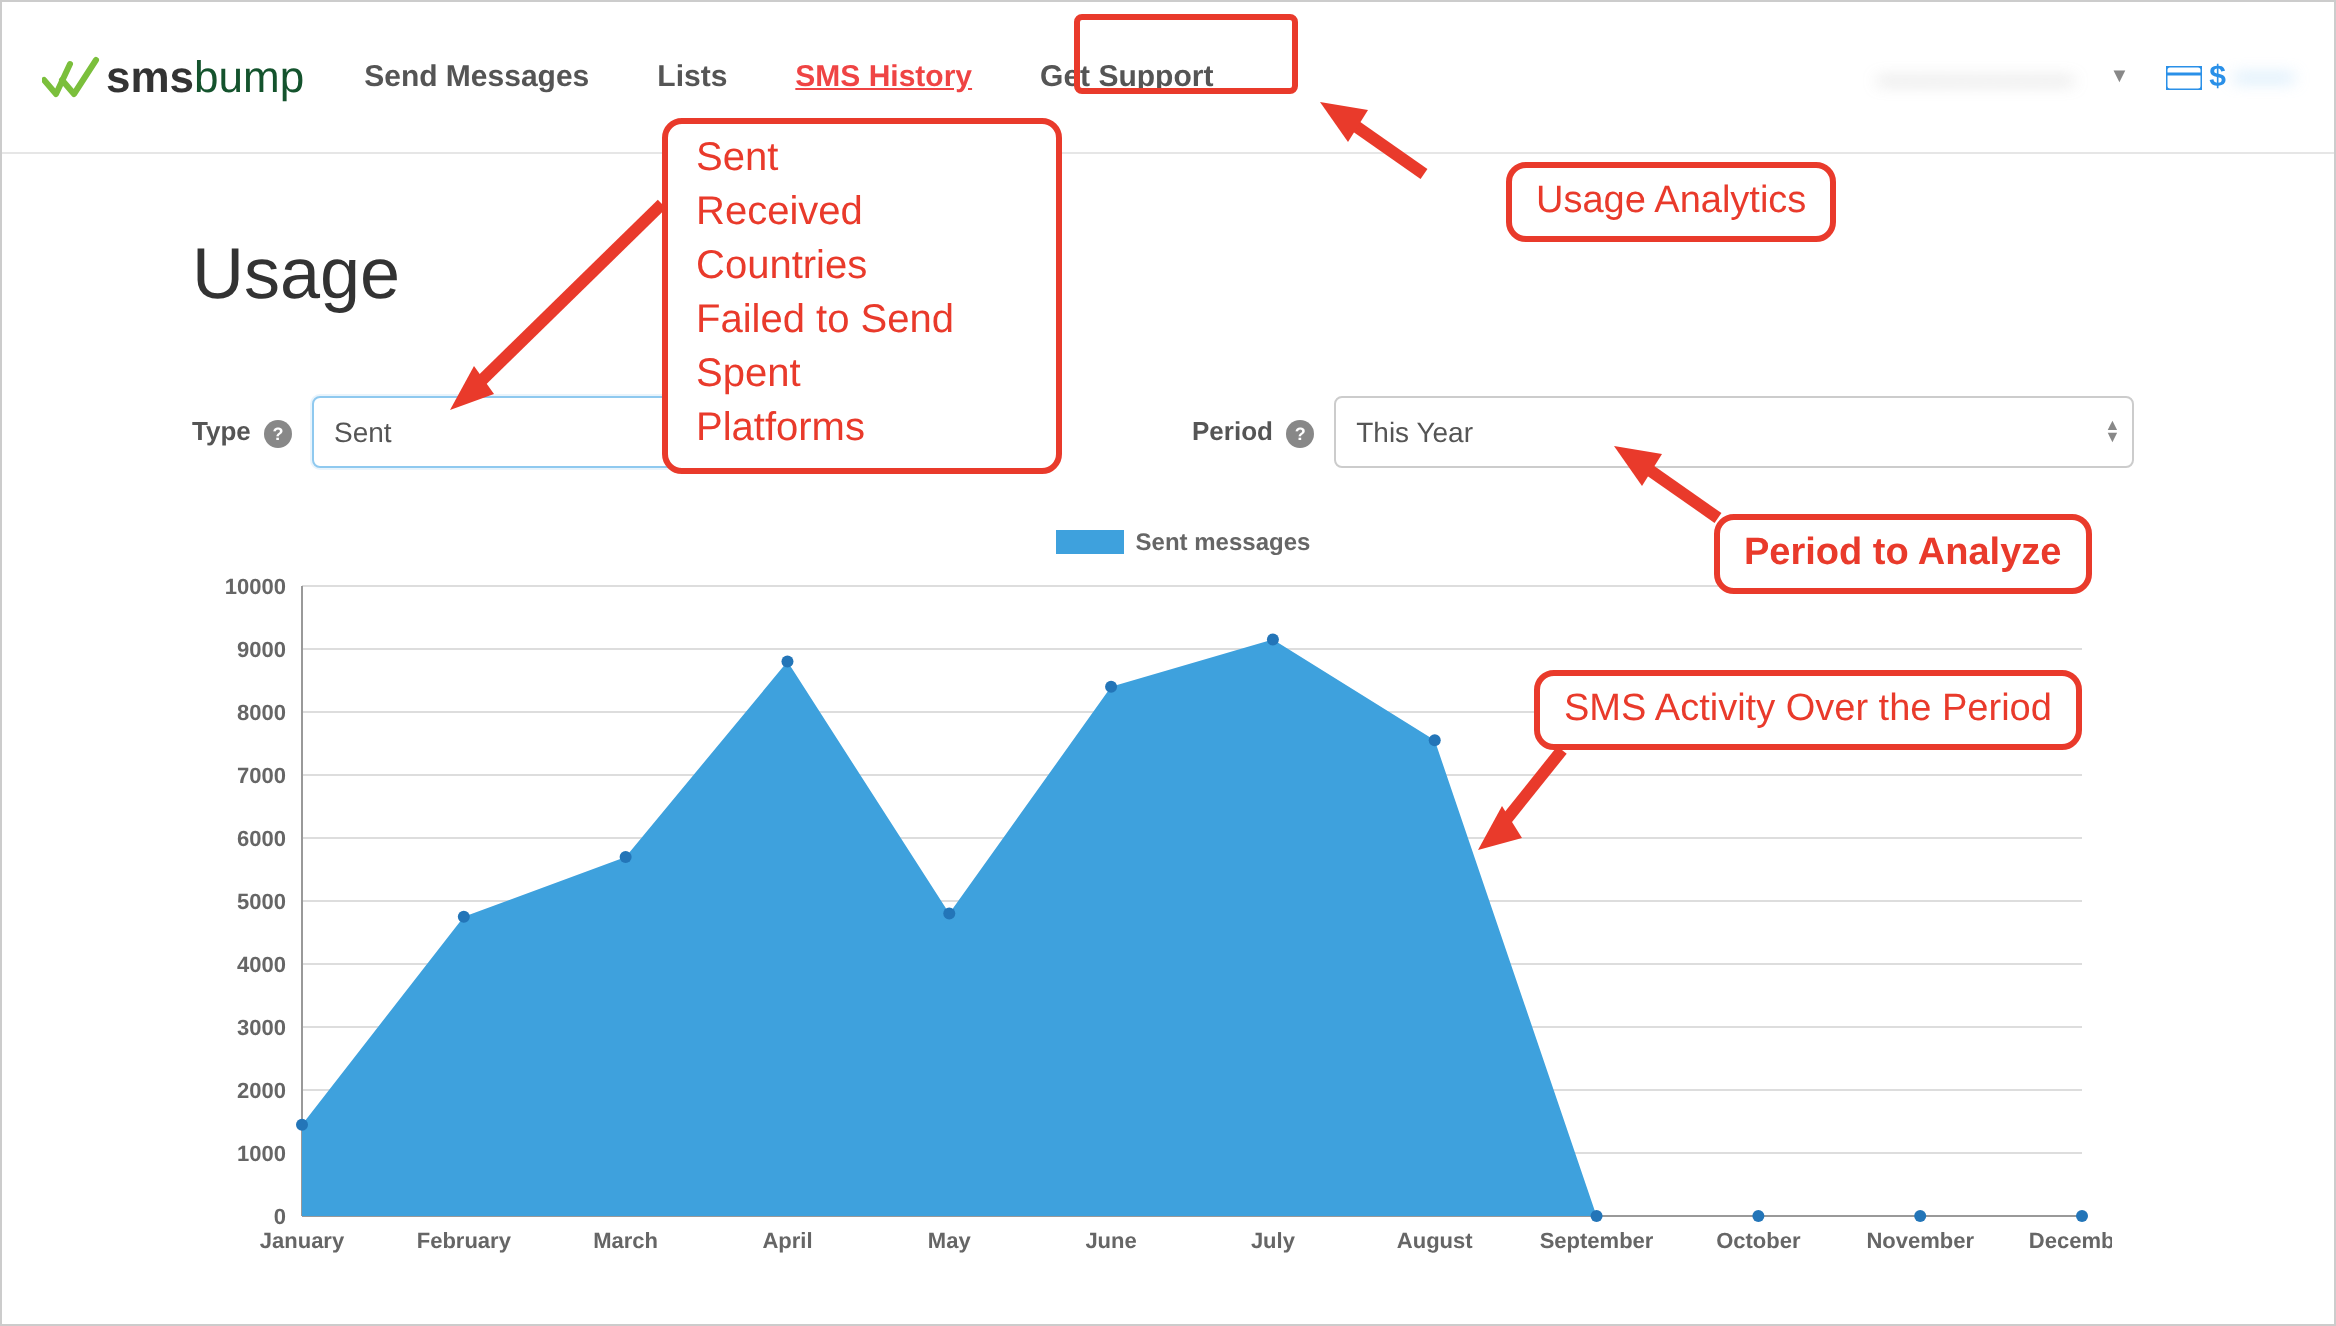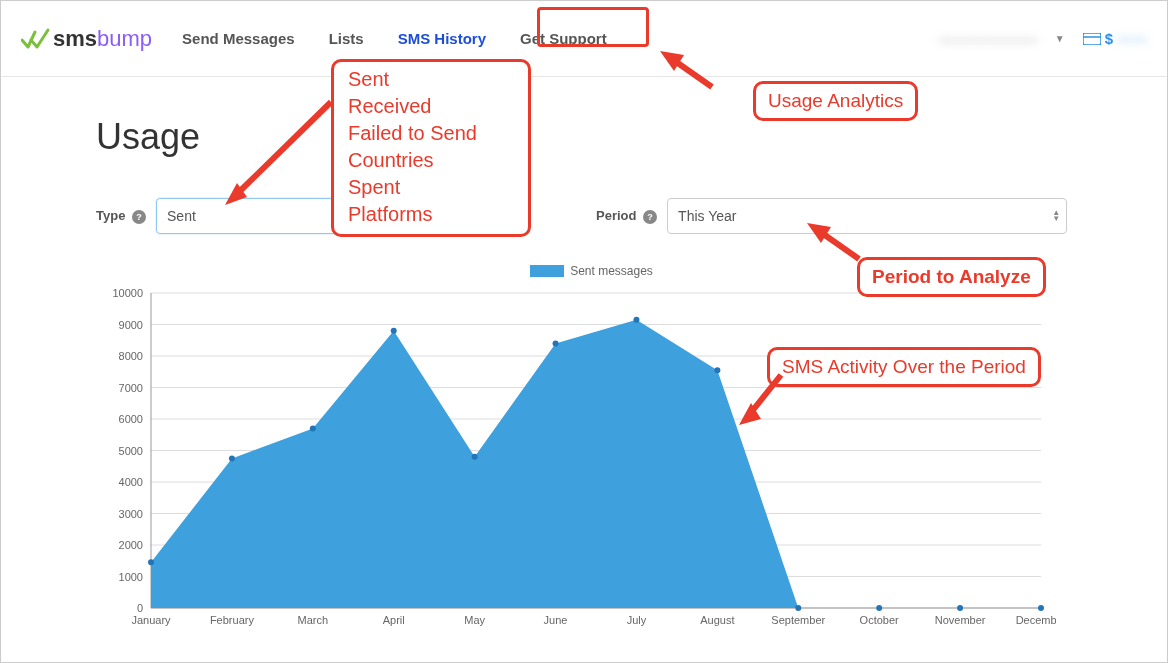--- a/index.html
+++ b/index.html
@@ -25,30 +25,30 @@
   .logo {
     display: flex;
     align-items: center;
     font-weight: 700;
     font-size: 22px;
     color: #333;
     margin-right: 28px;
   }
   .logo svg { margin-right: 2px; }
   .logo .sms { color: #333; font-weight: 800; }
-  .logo .bump { color: #8b5cf6; font-weight: 400; }
+  .logo .bump { color: #14532d; font-weight: 400; }
   .nav { display: flex; align-items: center; gap: 30px; }
   .nav-item {
     font-size: 15px;
     font-weight: 600;
     color: #555;
     cursor: pointer;
     padding: 6px 2px;
   }
-  .nav-item.active { color: #1d4ed8; }
+  .nav-item.active { color: #ef4444; text-decoration: underline; }
   .nav-right {
     margin-left: auto;
     display: flex;
     align-items: center;
     gap: 18px;
     color: #aaa;
   }
   .user-name {
     filter: blur(4px);
     color: #888;
@@ -96,21 +96,21 @@
     color: #555;
     background: #fff;
     cursor: pointer;
   }
   .select.type { width: 350px; border-color:#8fc9ef; box-shadow: 0 0 0 1px #8fc9ef33;}
   .select.period { width: 400px; }
   .select .arrows {
     position:absolute; right:6px; top:50%; transform:translateY(-50%);
     display:flex; flex-direction:column; font-size:8px; color:#888; line-height:6px;
   }
-  .chart-wrap { margin-top: 30px; }
+  .chart-wrap { margin-top: 30px; font-weight: bold; }
   .legend {
     display:flex; justify-content:center; align-items:center; font-size:12px; color:#666;
     gap:6px;
   }
   .legend .swatch { width:34px; height:12px; background:#3ea1dd; display:inline-block;}
   .axis-label { font-size:11px; fill:#666; }
   .grid-line { stroke:#ddd; stroke-width:1; }
   .axis-line { stroke:#999; stroke-width:1; }
   .area { fill:#3ea1dd; }
   .point { fill:#2375b8; }
@@ -245,22 +245,22 @@
         <text class="axis-label" x="864.090909090909" y="346" text-anchor="middle">November</text>
         <circle class="point" cx="945" cy="330" r="3"></circle>
         <text class="axis-label" x="945" y="346" text-anchor="middle">December</text>
       </svg>
   </div>
 </div>
 
 <div class="overlay callout-box multiline" style="left:330px; top:58px; width:200px;">
   <div>Sent</div>
   <div>Received</div>
+  <div>Countries</div>
   <div>Failed to Send</div>
-  <div>Countries</div>
   <div>Spent</div>
   <div>Platforms</div>
 </div>
 
 <div class="arrow" style="left:220px; top:96px;">
   <svg width="120" height="120">
       <defs></defs>
     <line x1="110" y1="5" x2="18" y2="95" stroke="#e93a2b" stroke-width="6"></line>
     <polygon points="4,108 26,100 16,86" fill="#e93a2b"></polygon>
   </svg>
@@ -275,19 +275,19 @@
 </div>
 
 <div class="overlay callout-box" style="left:856px; top:256px;font-weight:bold;">Period to Analyze</div>
 <div class="arrow" style="left:800px; top:216px;">
   <svg width="70" height="50">
     <line x1="58" y1="42" x2="18" y2="14" stroke="#e93a2b" stroke-width="6"></line>
     <polygon points="6,6 30,10 20,26" fill="#e93a2b"></polygon>
   </svg>
 </div>
 
-<div class="overlay callout-box" style="left:766px; top:346px;">SMS Activity Over the Period</div>
+<div class="overlay callout-box" style="left:766px; top:334px;">SMS Activity Over the Period</div>
 <div class="arrow" style="left:732px; top:366px;">
   <svg width="60" height="70">
     <line x1="48" y1="8" x2="16" y2="48" stroke="#e93a2b" stroke-width="6"></line>
     <polygon points="6,58 28,52 18,36" fill="#e93a2b"></polygon>
   </svg>
 </div>
 
 </body></html>

